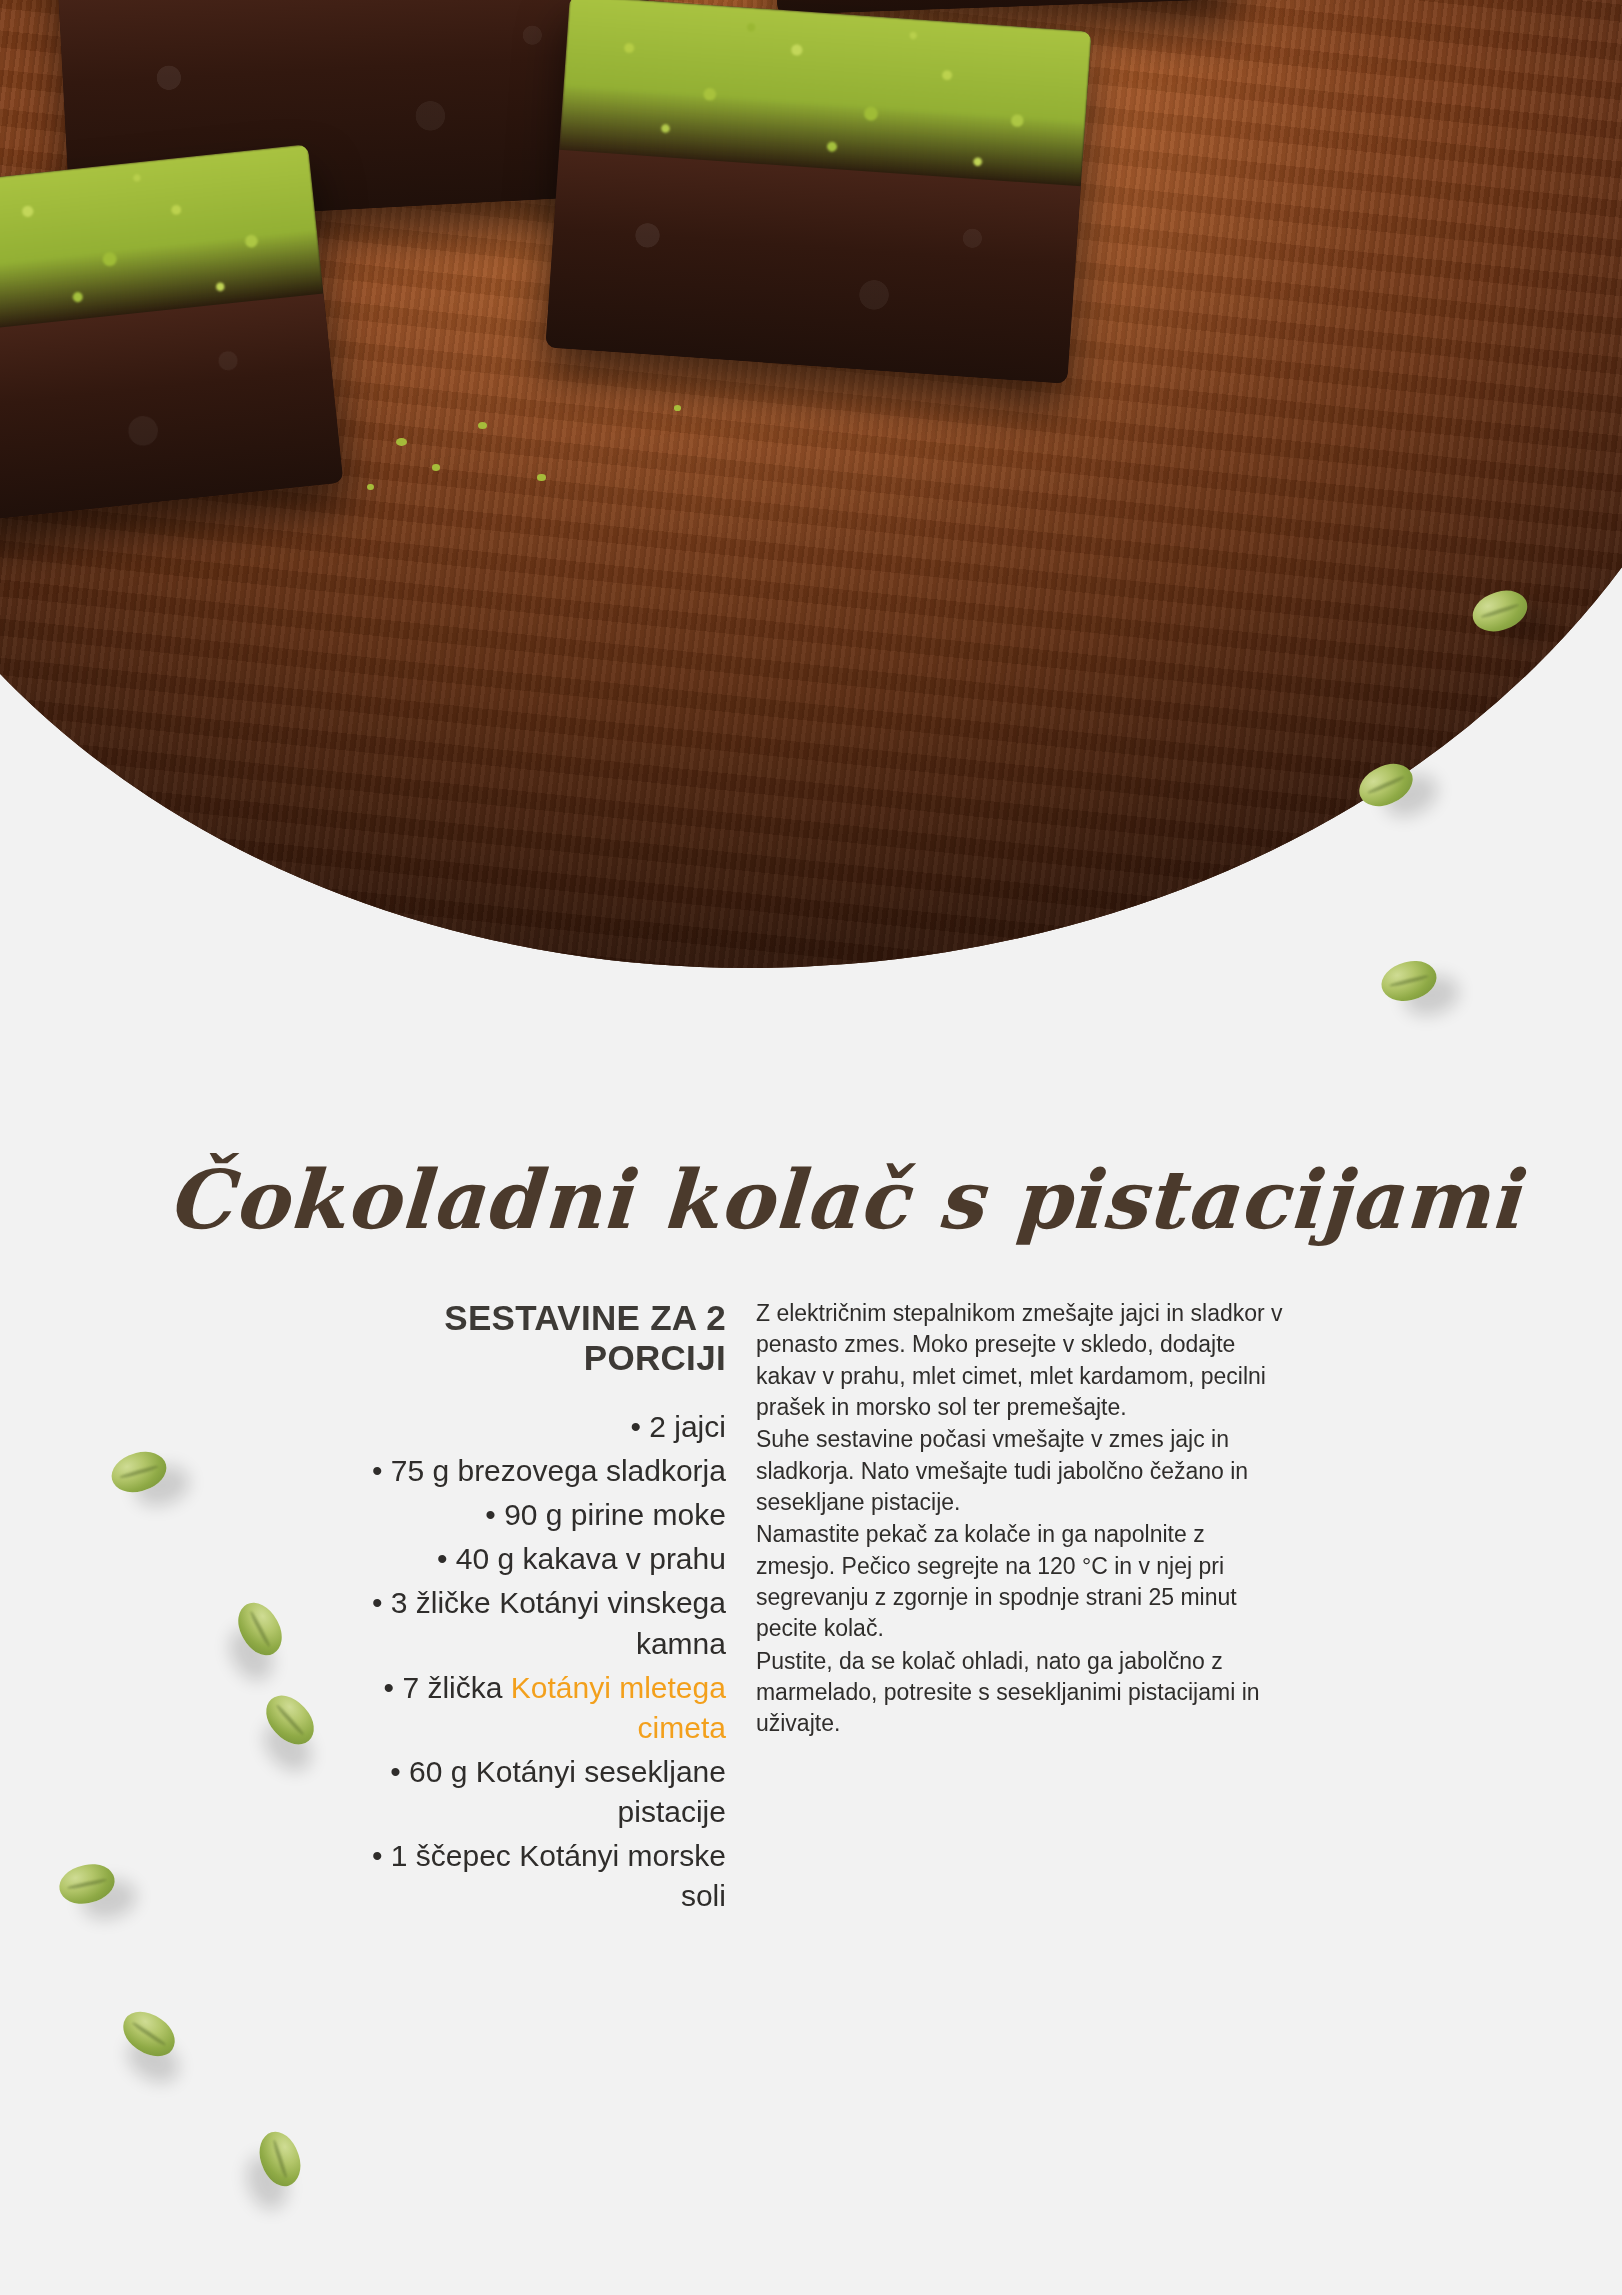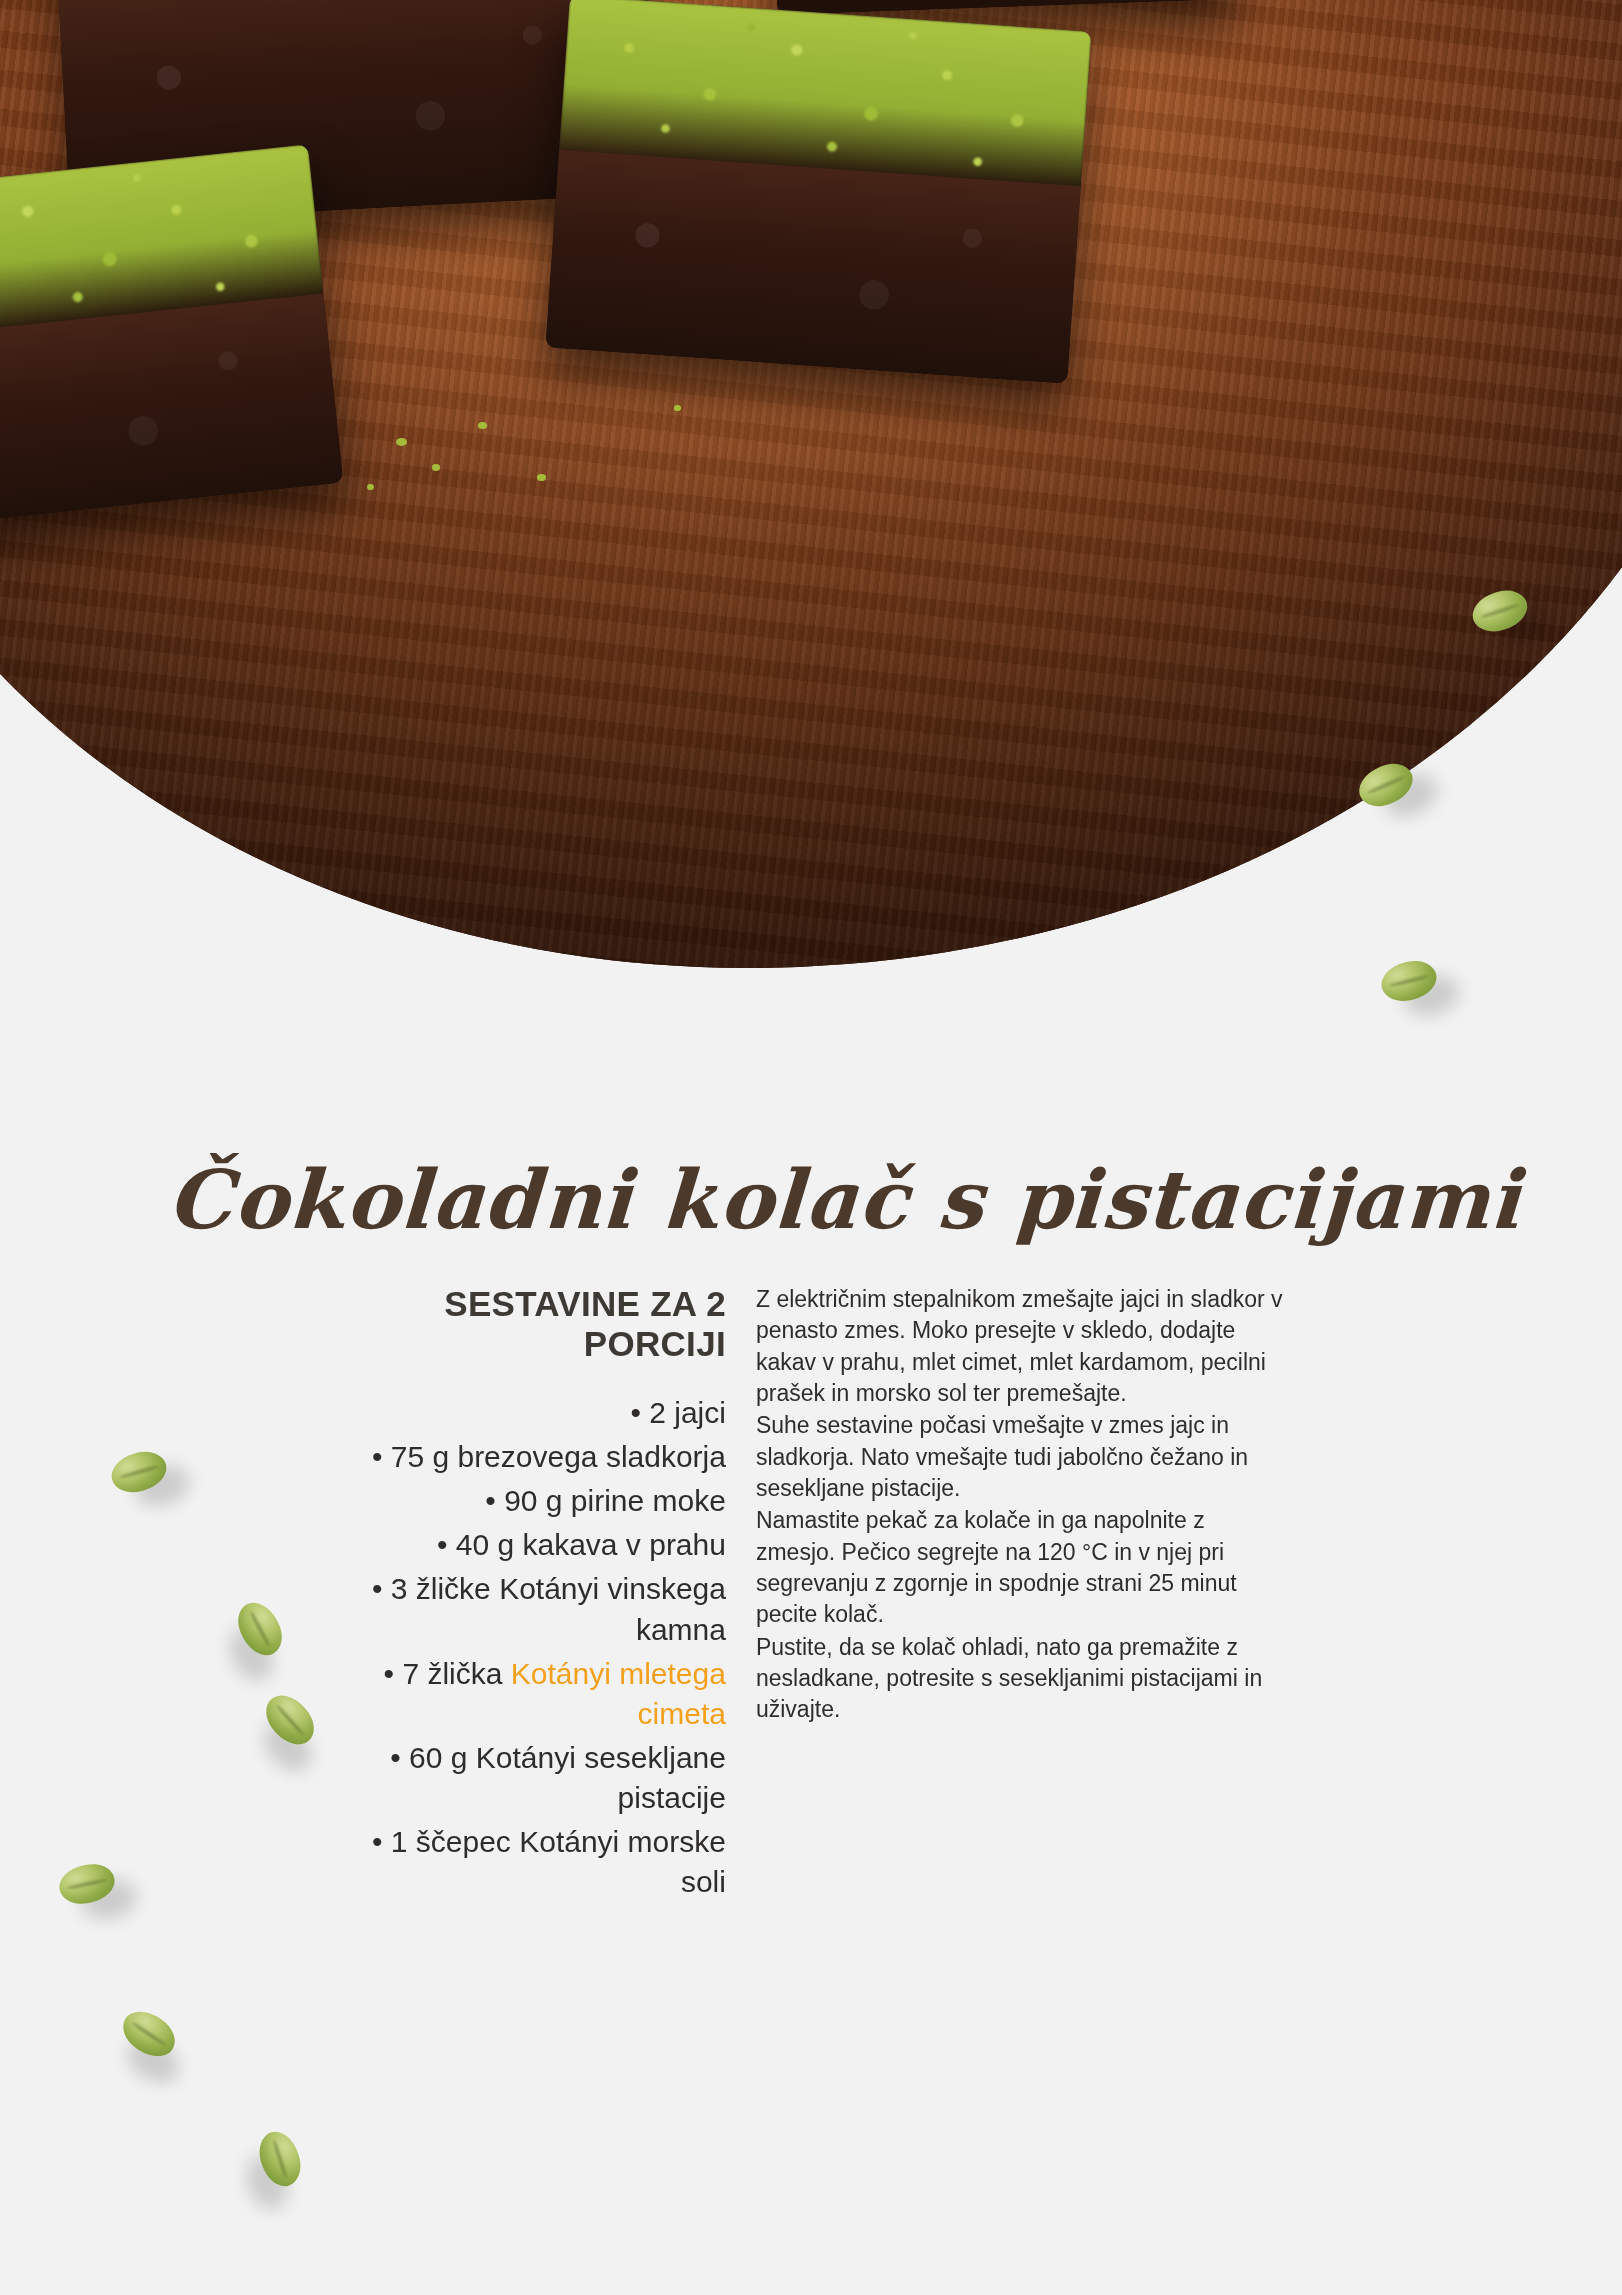--- a/index.html
+++ b/index.html
@@ -137,21 +137,21 @@
     text-align: center;
     letter-spacing: 0.7px;
     padding-left: 79px;
     transform: skewX(-6deg);
   }
 
   .cols {
     display: flex;
     gap: 30px;
     padding: 0 340px 0 340px;
-    margin-top: 37px;
+    margin-top: 51px;
     align-items: flex-start;
     justify-content: center;
   }
   .col-left { width: 484px; }
   .col-right { width: 661px; }
 
   .sec-head {
     font-size: 35px;
     font-weight: 700;
     color: #3d3a36;
@@ -241,19 +241,19 @@
           <li><span class="bullet">•&nbsp;</span><span>60 g Kotányi sesekljane pistacije</span></li>
           <li><span class="bullet">•&nbsp;</span><span>1 ščepec Kotányi morske soli</span></li>
         </ul>
     </div>
 
     <div class="col-right">
       <div class="steps" id="steps-list">
           <p>Z električnim stepalnikom zmešajte jajci in sladkor v penasto zmes. Moko presejte v skledo, dodajte kakav v prahu, mlet cimet, mlet kardamom, pecilni prašek in morsko sol ter premešajte.</p>
           <p>Suhe sestavine počasi vmešajte v zmes jajc in sladkorja. Nato vmešajte tudi jabolčno čežano in sesekljane pistacije.</p>
           <p>Namastite pekač za kolače in ga napolnite z zmesjo. Pečico segrejte na 120 °C in v njej pri segrevanju z zgornje in spodnje strani 25 minut pecite kolač.</p>
-          <p>Pustite, da se kolač ohladi, nato ga premažite z nesladkane, potresite s sesekljanimi pistacijami in uživajte.</p>
+          <p>Pustite, da se kolač ohladi, nato ga jabolčno z marmelado, potresite s sesekljanimi pistacijami in uživajte.</p>
         </div>
     </div>
 
   </div>
 </div>
 
 
 </body></html>

